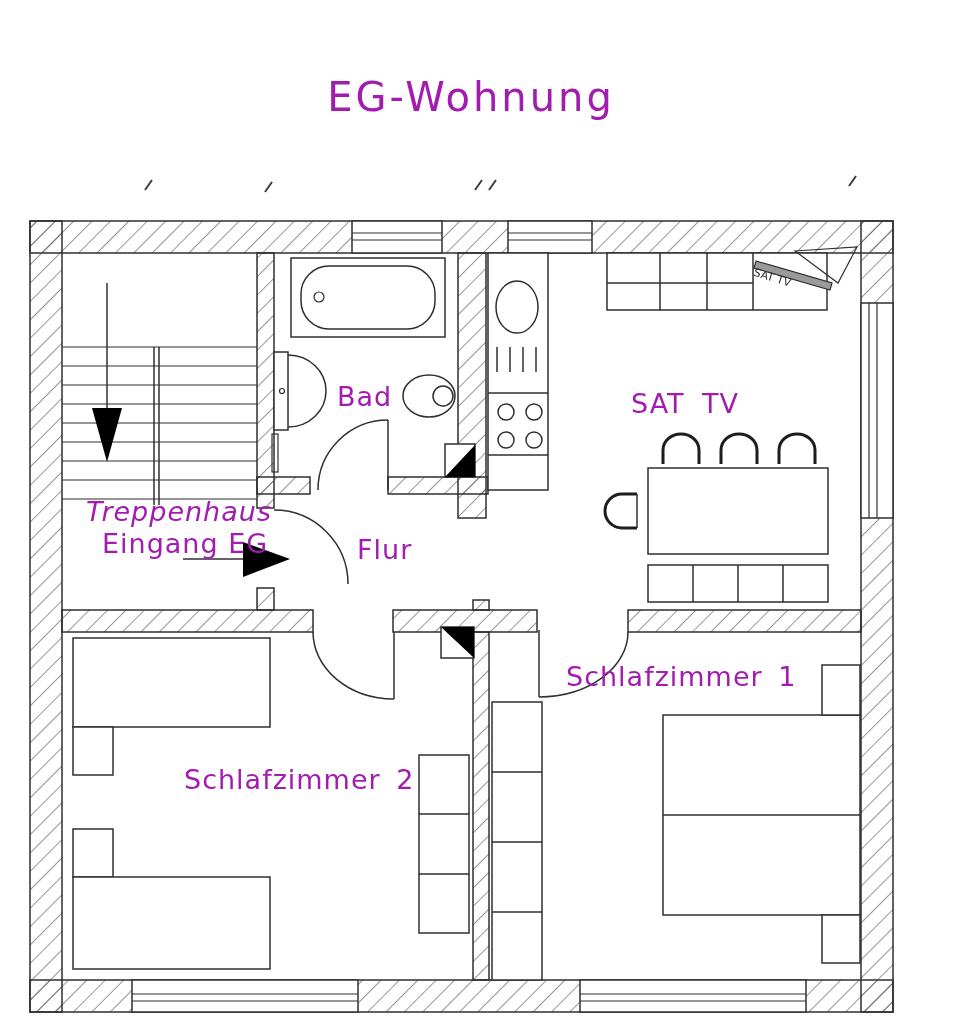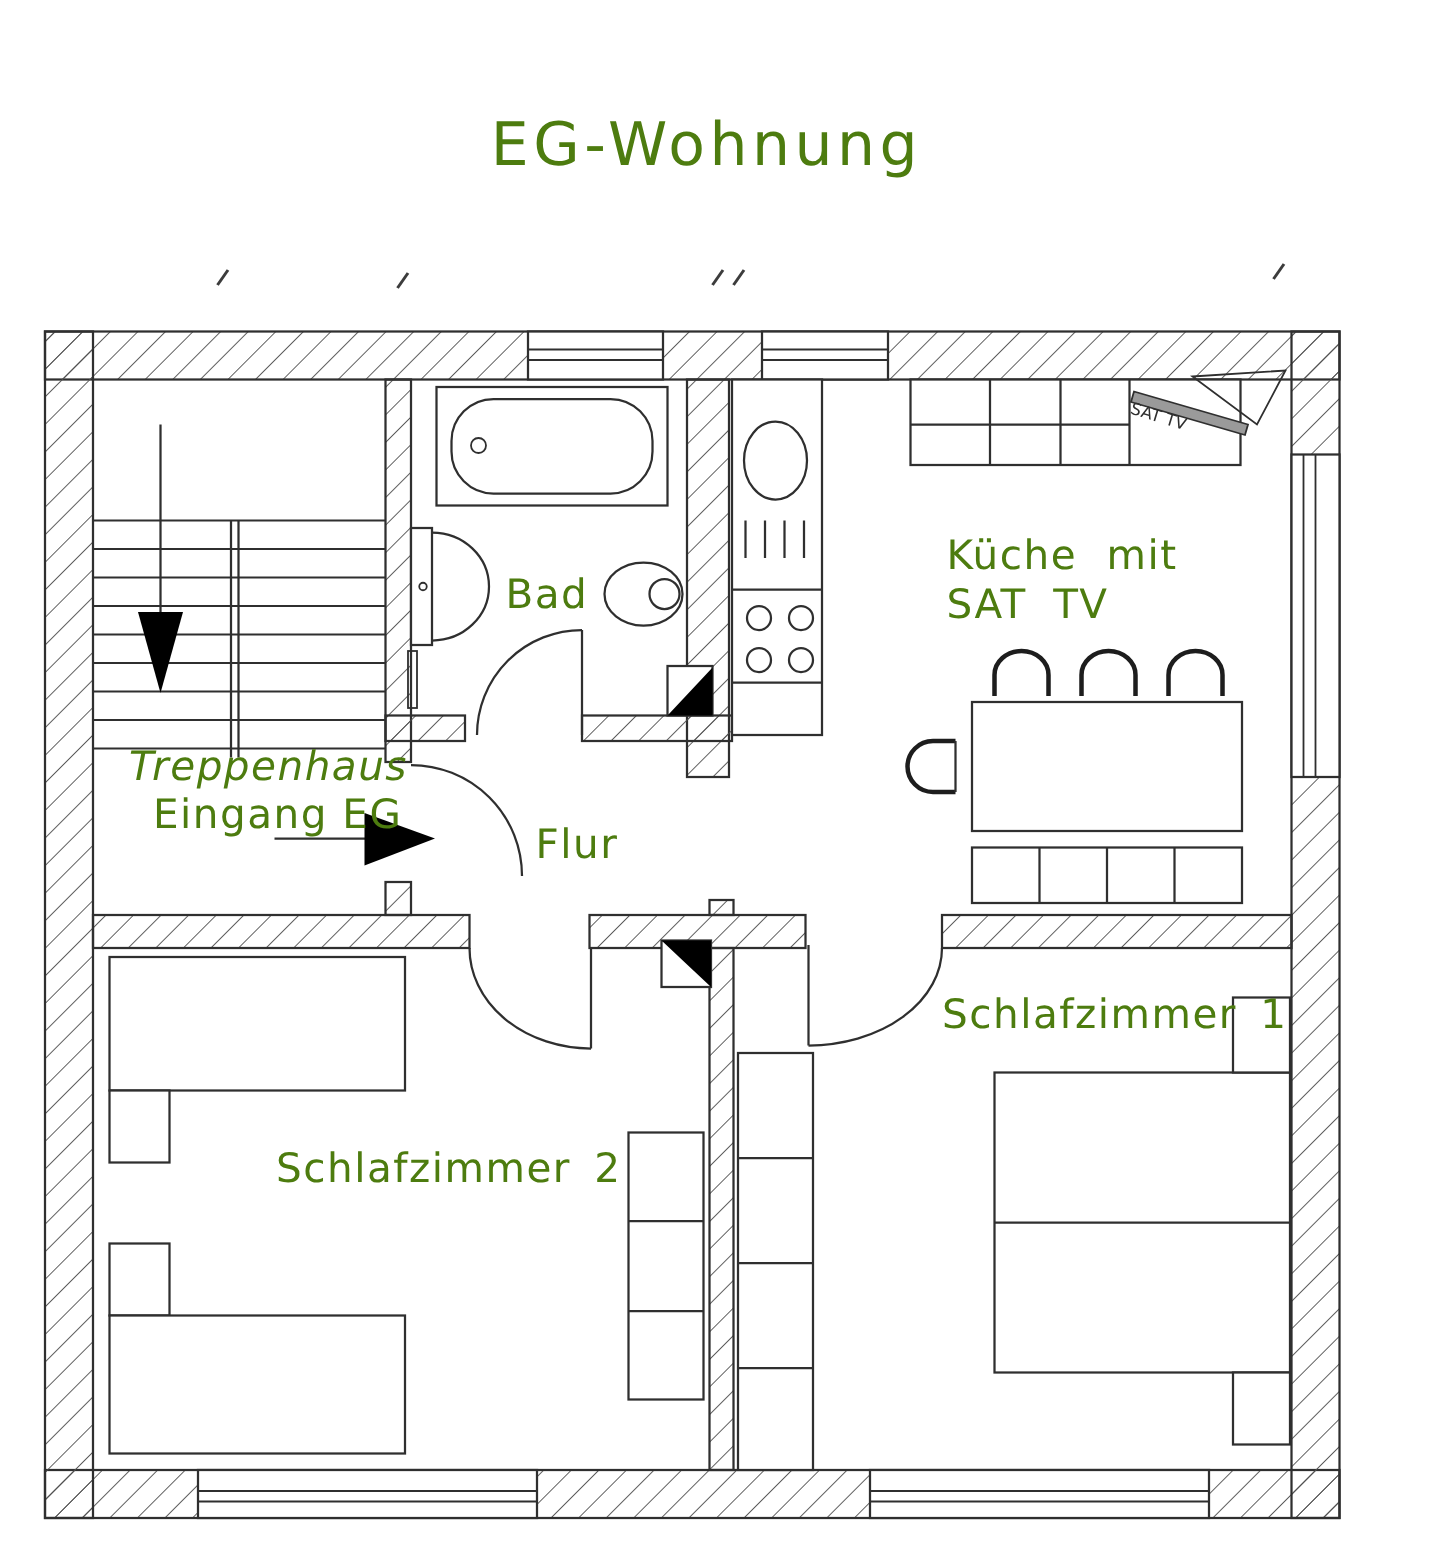--- a/index.html
+++ b/index.html
@@ -1,21 +1,21 @@
 <!DOCTYPE html>
 <html><head>
 <meta charset="utf-8">
 <style>
   html,body{margin:0;padding:0;background:#ffffff;}
   .canvas{
     position:relative;width:960px;height:1029px;background:#ffffff;overflow:hidden;
     font-family:"DejaVu Sans","Liberation Sans",sans-serif;color:#3c3c3c;
   }
   .canvas svg{position:absolute;left:0;top:0;}
-  .lbl{position:absolute;z-index:2;white-space:nowrap;color:#4d7c0f;letter-spacing:1px;}
+  .lbl{position:absolute;z-index:2;white-space:nowrap;color:#a21caf;letter-spacing:1px;}
   .title{font-size:40px;letter-spacing:3px;}
   .room{font-size:27px;}
   .sat-small{font-size:11px;letter-spacing:0;transform:rotate(17deg);transform-origin:left top;color:#2f2f2f;}
   
   .ln{stroke:#2f2f2f;stroke-width:1.5;fill:none;}
   .thin{stroke:#2f2f2f;stroke-width:1.2;fill:none;}
   .thick{stroke:#1d1d1d;stroke-width:3;fill:none;}
   .wall{fill:url(#hatch);stroke:#2f2f2f;stroke-width:1.5;}
   .win{fill:#ffffff;stroke:#2f2f2f;stroke-width:1.5;}
   .furn{fill:#ffffff;stroke:#2f2f2f;stroke-width:1.5;}
@@ -26,26 +26,25 @@
 
 <div class="canvas">
 
   <div class="lbl title" style="left:326px;top:74px;width:290px;text-align:center;">EG-Wohnung</div>
 
   <div class="lbl room" style="left:86px;top:496px;font-style:italic;">Treppenhaus</div>
   <div class="lbl room" style="left:102px;top:528px;">Eingang EG</div>
 
   <div class="lbl room" style="left:337px;top:381px;">Bad</div>
 
-  <div class="lbl room" style="left:631px;top:355px;word-spacing:10px;">Küche mit</div>
   <div class="lbl room" style="left:631px;top:388px;word-spacing:8px;">SAT TV</div>
 
-  <div class="lbl room" style="left:357px;top:548px;">Flur</div>
-
-  <div class="lbl room" style="left:628px;top:661px;word-spacing:6px;">Schlafzimmer 1</div>
+  <div class="lbl room" style="left:357px;top:534px;">Flur</div>
+
+  <div class="lbl room" style="left:566px;top:661px;word-spacing:6px;">Schlafzimmer 1</div>
 
   <div class="lbl room" style="left:184px;top:764px;word-spacing:6px;">Schlafzimmer 2</div>
 
   <div class="lbl sat-small" style="left:756px;top:266px;">SAT TV</div>
 
   <svg width="960" height="1029" viewBox="0 0 960 1029">
     <defs>
       <pattern id="hatch" width="13" height="13" patternUnits="userSpaceOnUse" patternTransform="rotate(45)">
         <line x1="0" y1="0" x2="0" y2="13" stroke="#4f4f4f" stroke-width="1.2"></line>
       </pattern>

